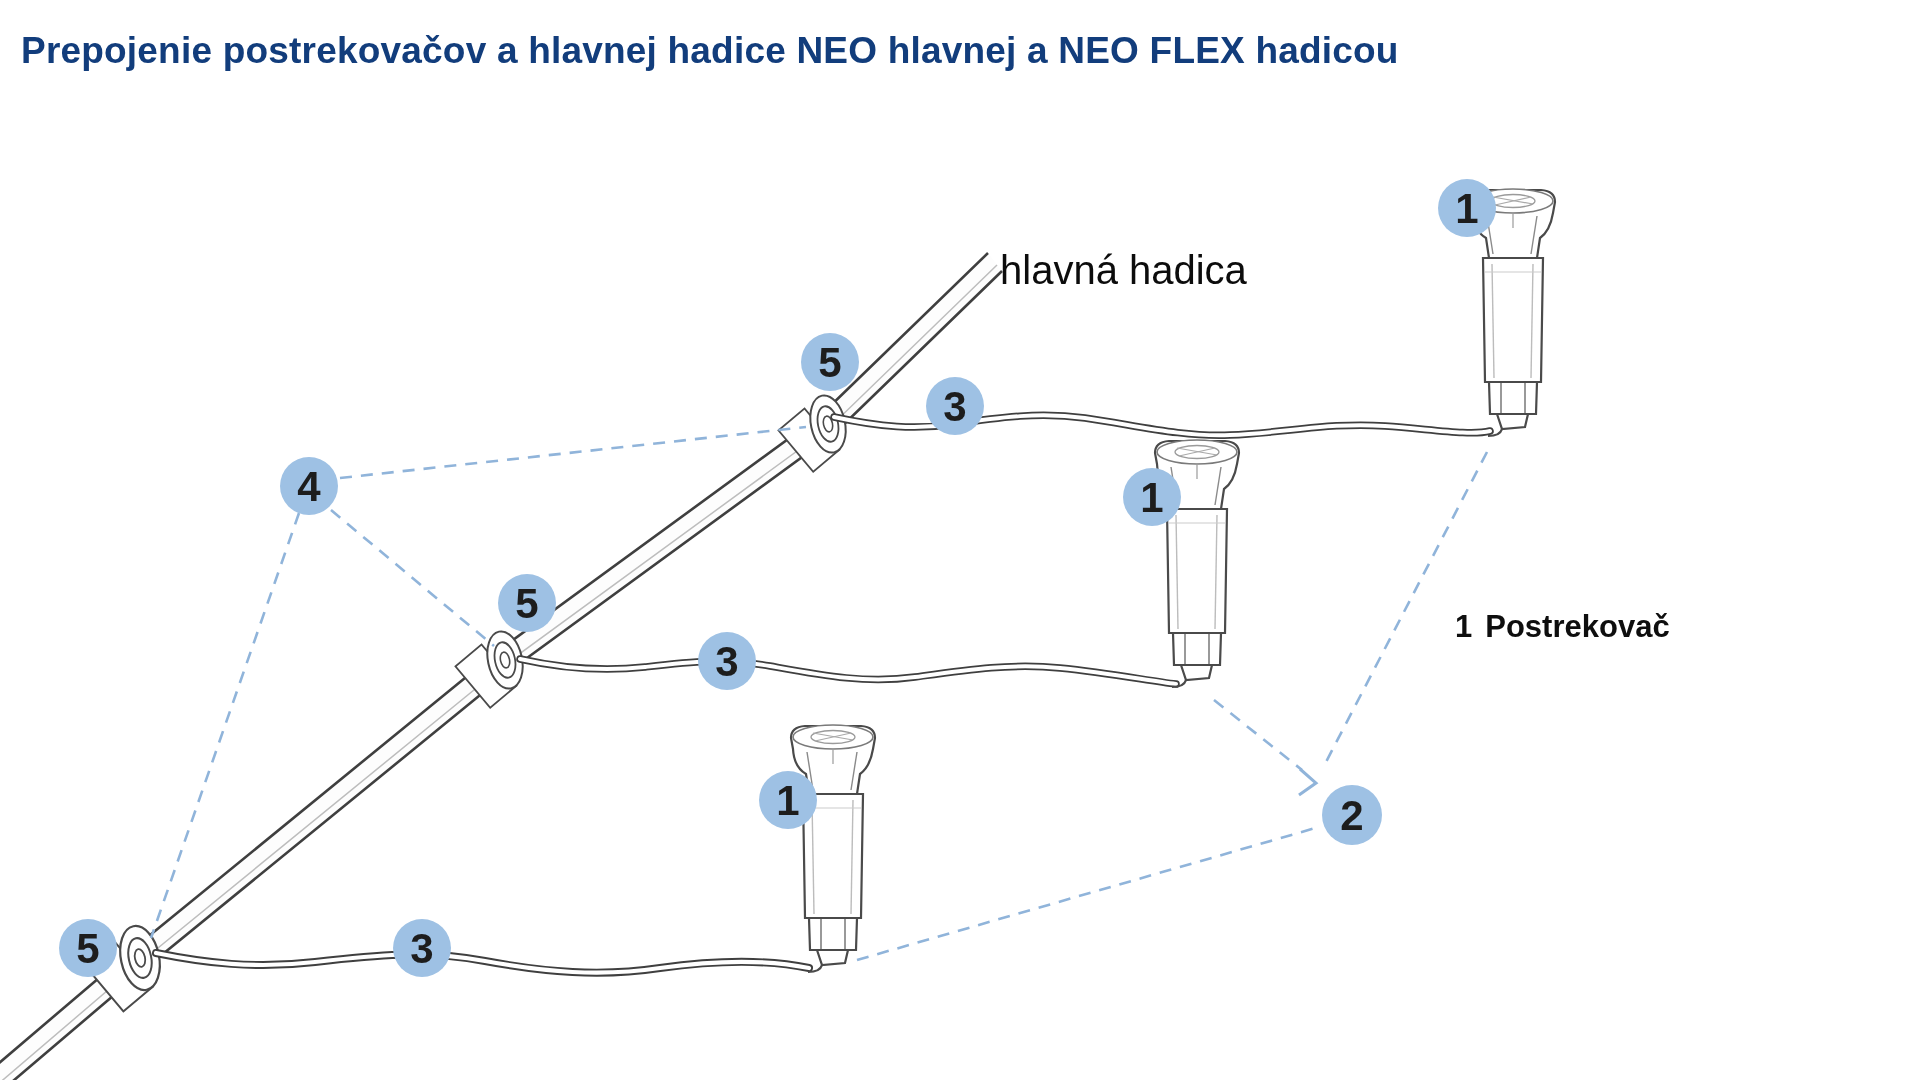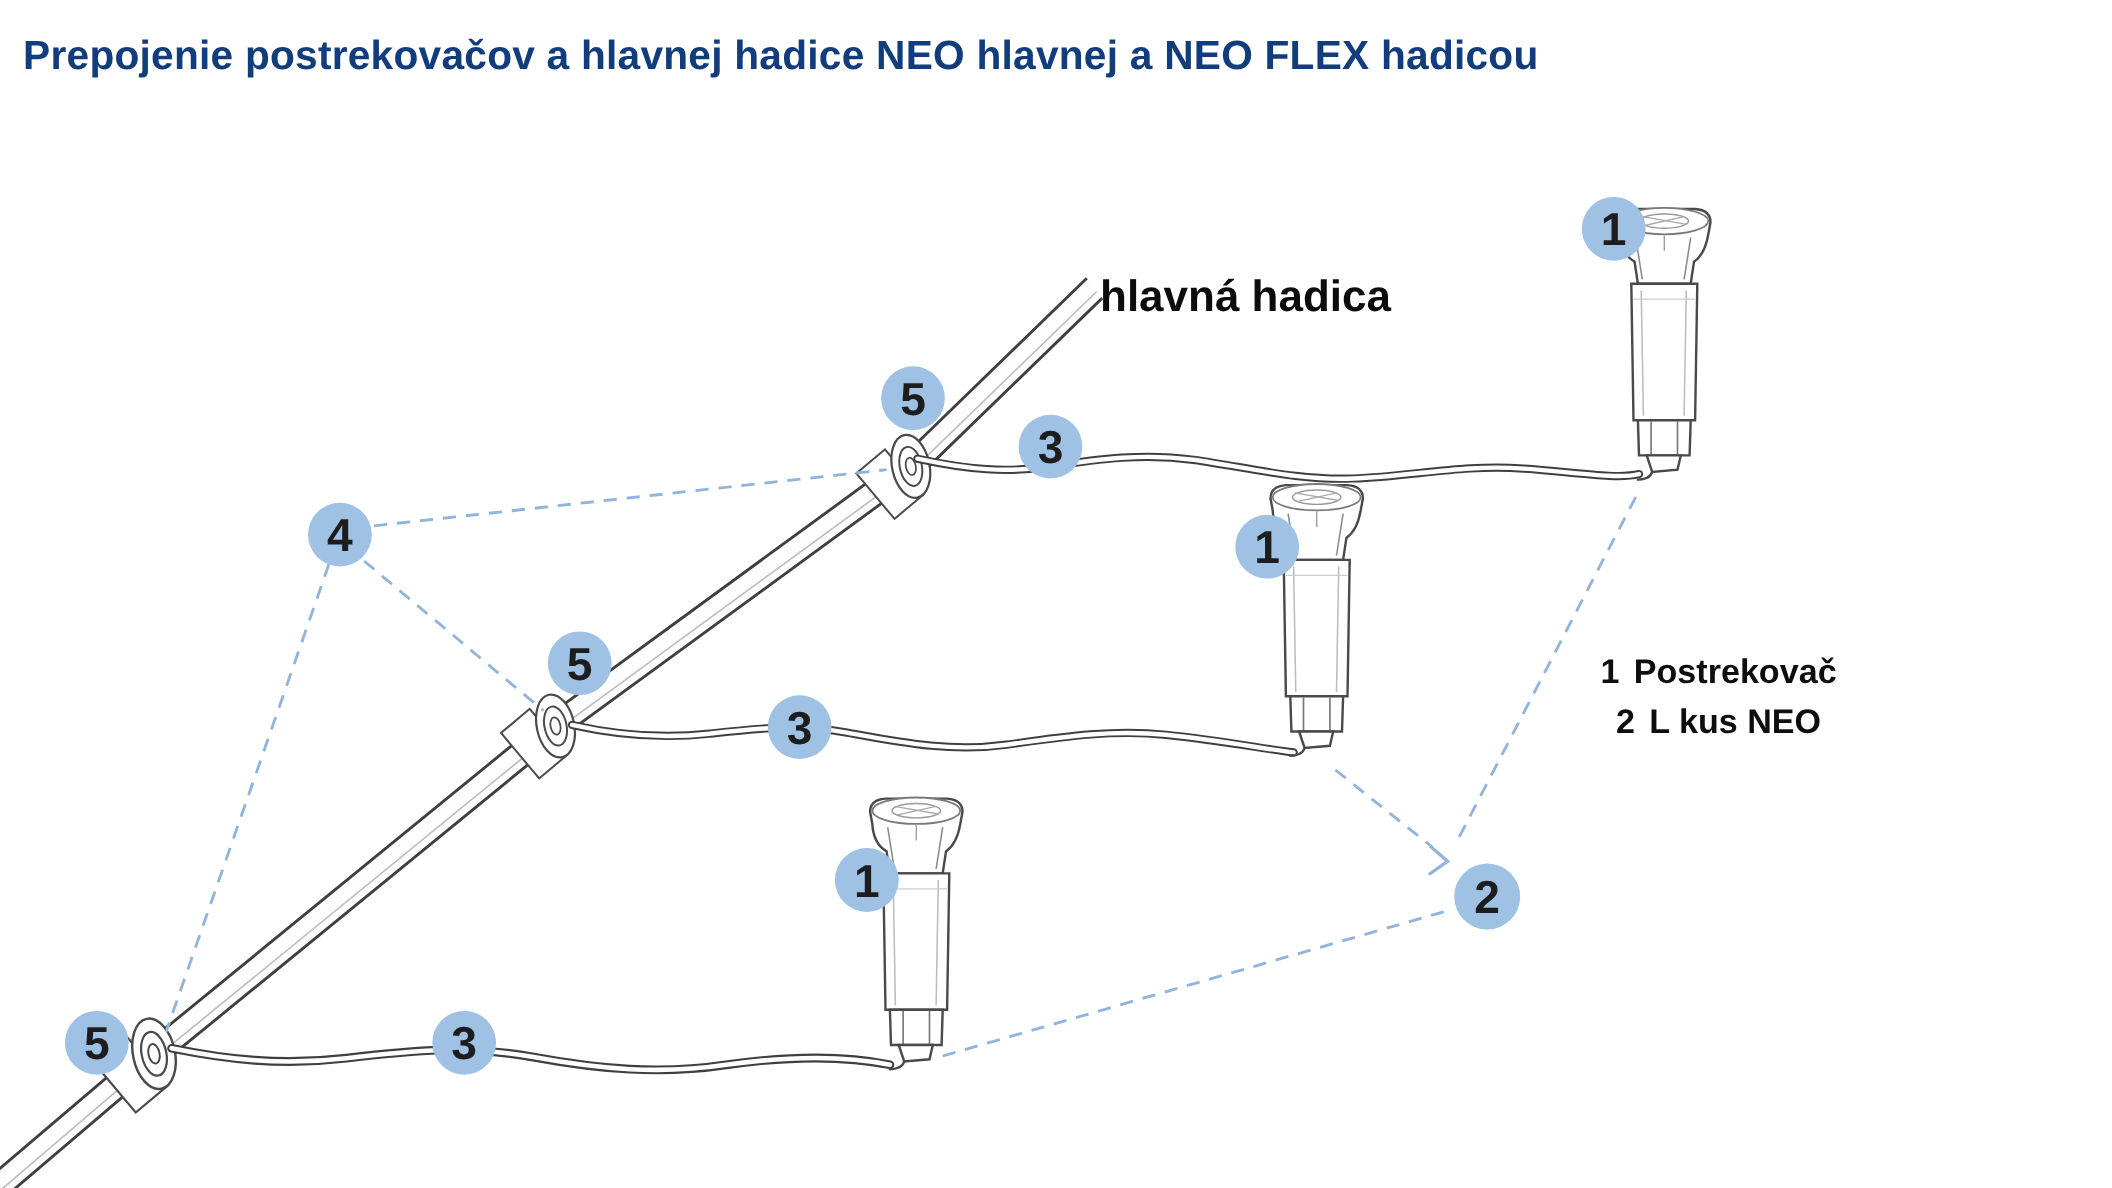--- a/index.html
+++ b/index.html
@@ -8,24 +8,24 @@
     background:#ffffff;
     font-family:"Liberation Sans", sans-serif;
   }
   .title{
     position:absolute;left:21px;top:30px;
     font-size:37px;font-weight:bold;color:#123d7c;
     letter-spacing:0.2px;white-space:nowrap;
   }
   .hose-label{
     position:absolute;left:1000px;top:248px;
-    font-size:40px;font-weight:bold;color:#0c0c0c;white-space:nowrap;
+    font-size:40px;font-weight:normal;color:#0c0c0c;white-space:nowrap;
   }
   .legend{
-    position:absolute;left:1455px;top:588px;text-align:center;
+    position:absolute;left:1455px;top:604px;
   }
   .legend-row{
     font-size:31px;font-weight:bold;color:#0e0e0e;
     line-height:45px;white-space:nowrap;
   }
   .legend-row .num{display:inline-block;margin-right:13px;}
   svg{position:absolute;left:0;top:0;}
   .marker-circle{fill:#9ec1e4;}
   .marker-num{
     font-family:"Liberation Sans", sans-serif;
@@ -155,16 +155,13 @@
 </svg>
 
 <div class="title">Prepojenie postrekovačov a hlavnej hadice NEO hlavnej a NEO FLEX hadicou</div>
 
 <div class="hose-label">hlavná hadica</div>
 
 <div class="legend">
   <div class="legend-row">
     <span class="num">1</span><span>Postrekovač</span>
   </div>
-  <div class="legend-row">
-    <span class="num">2</span><span>L kus NEO</span>
-  </div>
 </div>
 
 </body></html>

